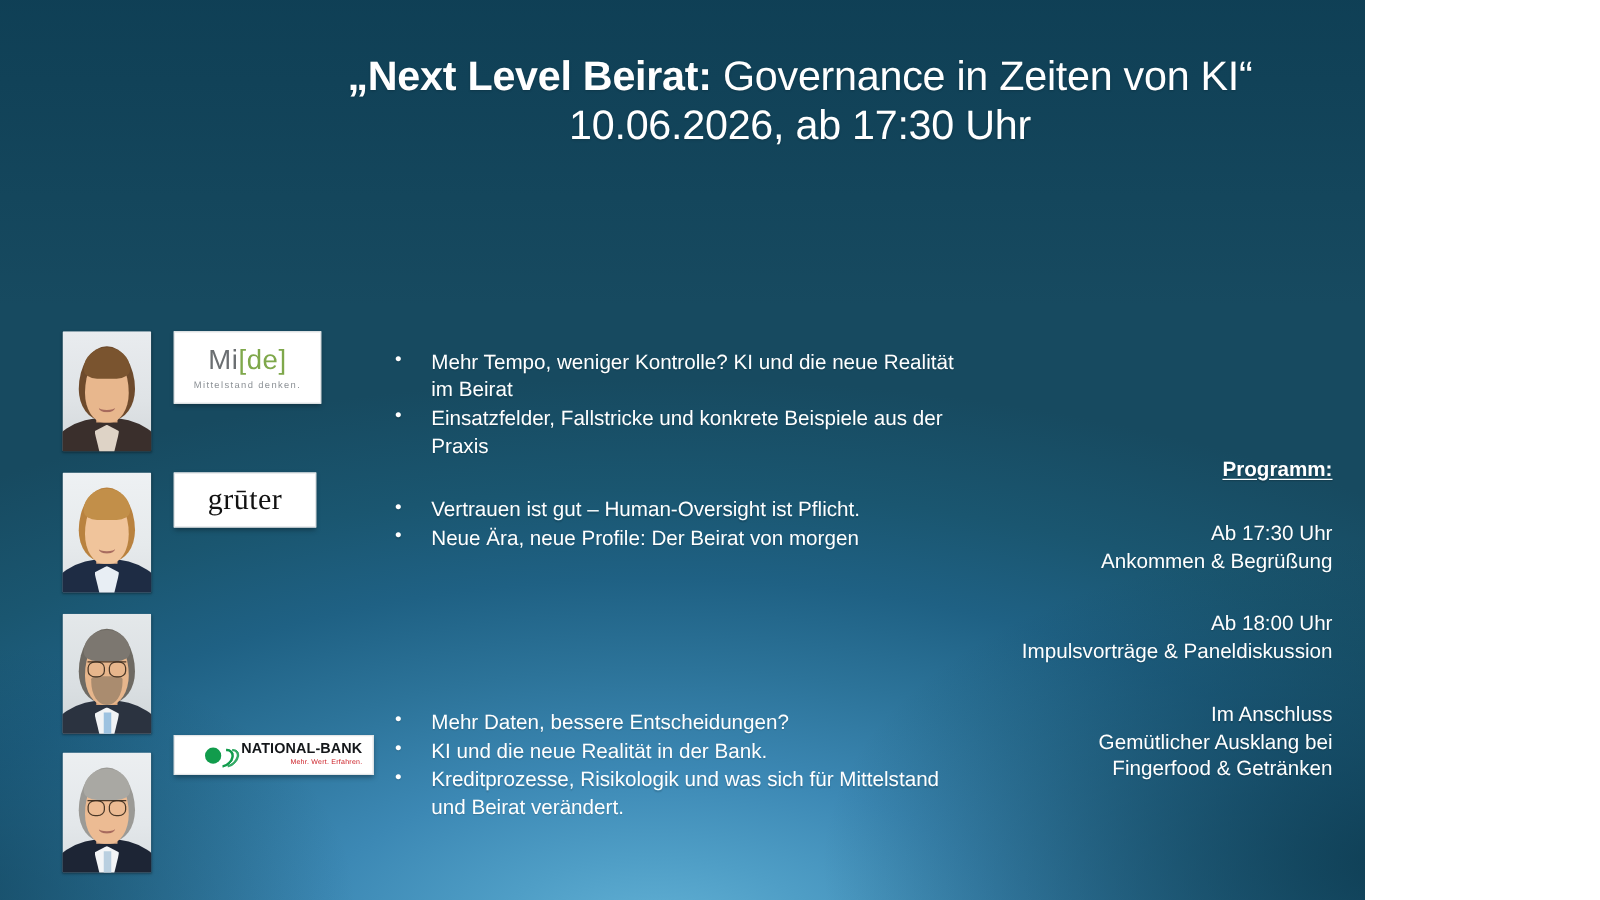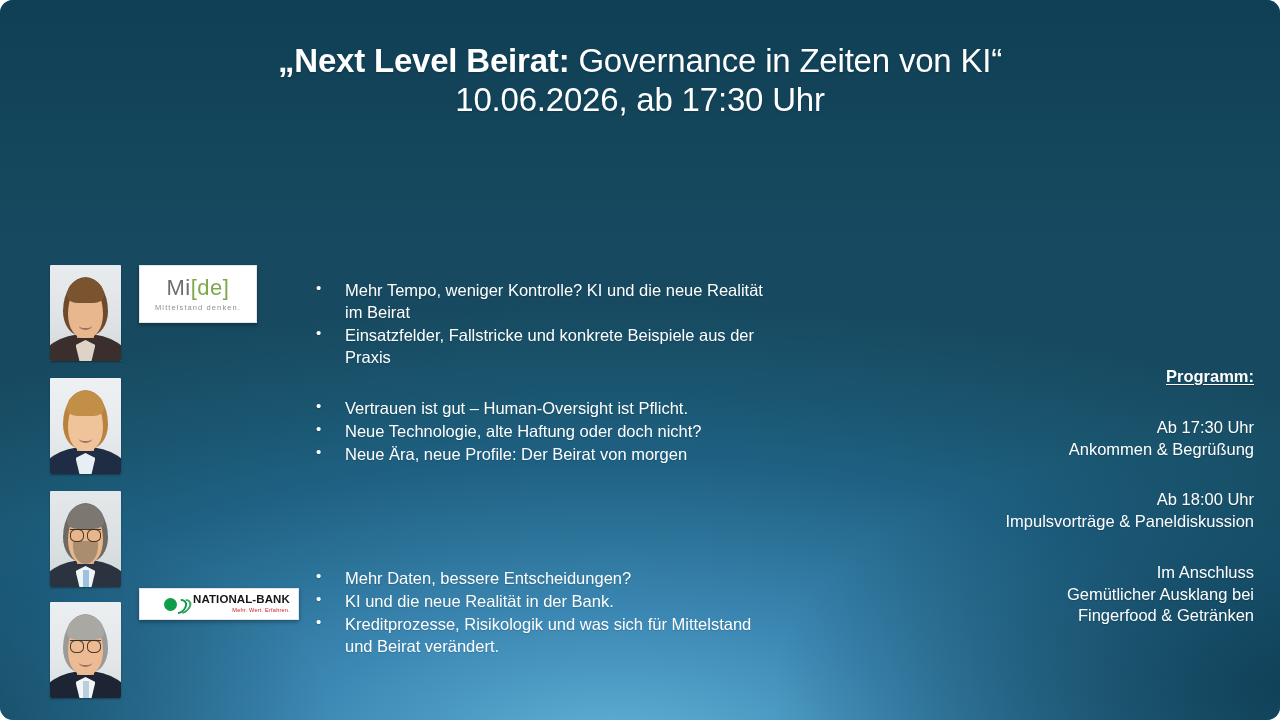--- a/index.html
+++ b/index.html
@@ -8,29 +8,28 @@
   }
   body {
     width: 1280px;
     height: 720px;
     overflow: hidden;
     font-family: "Liberation Sans", sans-serif;
   }
 
   #slide {
     position: relative;
-    width: 1280px;
+    width: 1092px;
     height: 720px;
     overflow: hidden;
     background-color: #135070;
     background-image:
       radial-gradient(ellipse 85% 62% at 48% 104%, #63b2d6 0%, #4f9ec6 14%, #3c88b4 30%, #2c7399 48%, #1f6184 64%, #1a5670 80%, #174a60 100%),
       linear-gradient(160deg, #114963 0%, #11506c 40%, #14566f 100%);
     background-blend-mode: normal;
-    border-radius: 13px;
   }
   
   #slide::after {
     content: "";
     position: absolute;
     inset: 0;
     pointer-events: none;
     background:
       linear-gradient(to bottom, rgba(14,62,84,0.88) 0%, rgba(14,62,84,0.55) 14%, rgba(14,62,84,0.0) 34%),
       radial-gradient(ellipse 58% 50% at 102% 96%, rgba(13,58,78,0.85) 0%, rgba(13,58,78,0.0) 72%),
@@ -233,20 +232,25 @@
     <div class="person-row" style="top:113px;">
       <div class="portrait">
         <div class="ph-bg" style="background:linear-gradient(180deg,#eef1f3 0%,#e6eaec 60%,#dde1e4 100%);"></div>
         <div class="ph-hairback" style="background:#b9823f;"></div>
         <div class="ph-shoulders" style="background:#1e2c44;"></div>
         <div class="ph-neck" style="background:#e3b189;"></div>
         <div class="ph-head" style="background:#f0c49b;"></div>
         <div class="ph-fringe" style="background:#c28f49;"></div>
         <div class="ph-smile"></div>
         <div class="ph-shirt" style="background:#e8eef4;"></div>
+      </div>
+      <div class="logo-box logo-gru">
+        <div class="gru-wrap">
+          <span>grūter</span>
+        </div>
       </div>
     </div>
 
     <div class="person-row" style="top:226px;">
       <div class="portrait">
         <div class="ph-bg" style="background:linear-gradient(180deg,#e4e8ea 0%,#dadfe2 60%,#cfd5d8 100%);"></div>
         <div class="ph-hairback" style="background:#6e6a63;"></div>
         <div class="ph-shoulders" style="background:#2b3340;"></div>
         <div class="ph-neck" style="background:#d9a379;"></div>
         <div class="ph-head" style="background:#e7b68c;"></div>
@@ -292,21 +296,20 @@
     <div class="bullet-group" style="top:0px;">
       <ul class="bl">
         <li>Mehr Tempo, weniger Kontrolle? KI und die neue Realität im Beirat</li>
         <li>Einsatzfelder, Fallstricke und konkrete Beispiele aus der Praxis</li>
       </ul>
     </div>
 
     <div class="bullet-group" style="top:118px;">
       <ul class="bl">
         <li>Vertrauen ist gut – Human-Oversight ist Pflicht.</li>
-        <li>Neue Technologie, alte Haftung oder doch nicht?</li>
         <li>Neue Ära, neue Profile: Der Beirat von morgen</li>
       </ul>
     </div>
 
     <div class="bullet-group" style="top:288px;">
       <ul class="bl">
         <li>Mehr Daten, bessere Entscheidungen?</li>
         <li>KI und die neue Realität in der Bank.</li>
         <li>Kreditprozesse, Risikologik und was sich für Mittelstand und Beirat verändert.</li>
       </ul>

